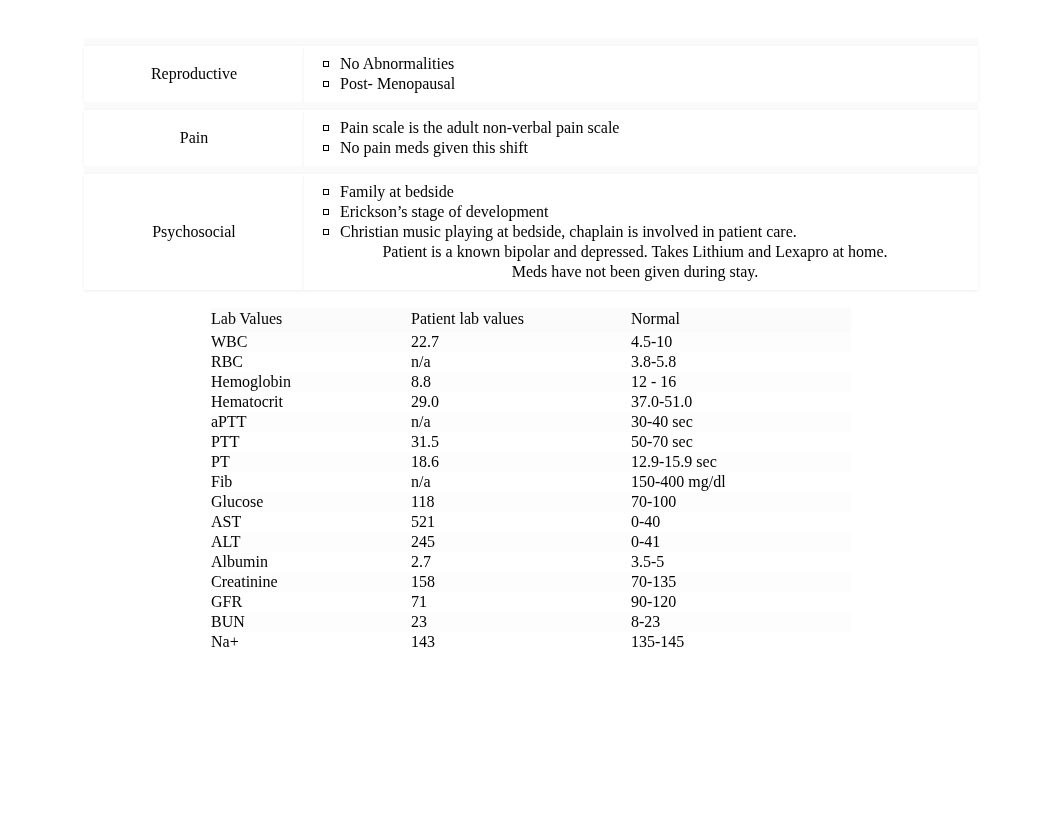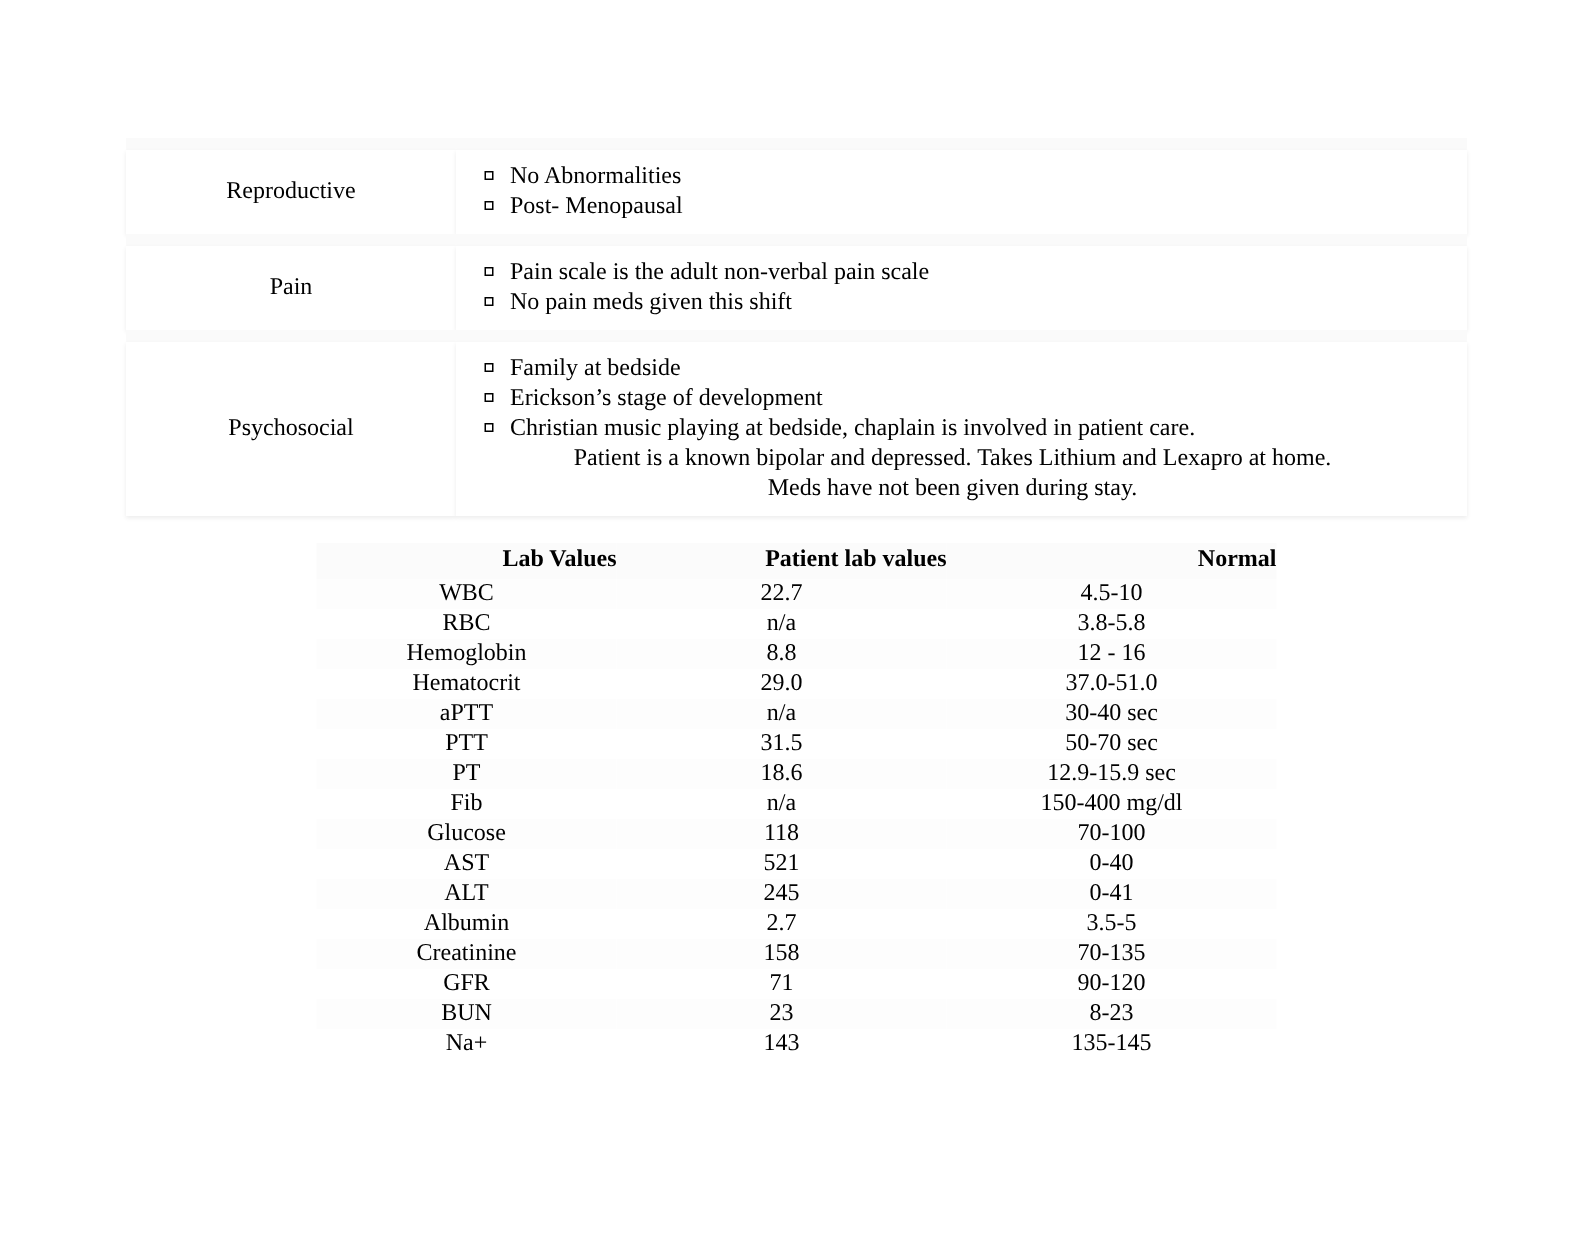--- a/index.html
+++ b/index.html
@@ -5,21 +5,21 @@
   * { box-sizing: border-box; }
   html, body {
     margin: 0; padding: 0;
     width: 1062px; height: 822px;
     background: #ffffff;
     font-family: "Times New Roman", Times, serif;
     font-size: 16px;
     color: #000;
   }
   .page {
-    padding: 92px 84px 0 84px;
+    padding: 38px 84px 0 84px;
   }
 
   
   .sys-table {
     width: 100%;
     border-collapse: separate;
     border-spacing: 0;
   }
   .sys-table td {
     padding: 0;
@@ -63,27 +63,26 @@
   
   .lab-wrap {
     margin: 18px auto 0 auto;
     width: 640px;
   }
   .lab-table {
     width: 100%;
     border-collapse: collapse;
   }
   .lab-table th {
-    font-weight: bold;
-    text-align: right;
+    font-weight: normal;
+    text-align: left;
     padding: 2px 0 4px 0;
     background: #fbfbfb;
   }
   .lab-table td {
-    text-align: center;
     padding: 1px 0;
     background: #ffffff;
   }
   .lab-table tbody tr:nth-child(odd) td { background: #fdfdfd; }
   .lab-table tbody tr:nth-child(even) td { background: #ffffff; }
   .lab-table col.c1 { width: 200px; }
   .lab-table col.c2 { width: 220px; }
   .lab-table col.c3 { width: 220px; }
 </style>
 </head>

